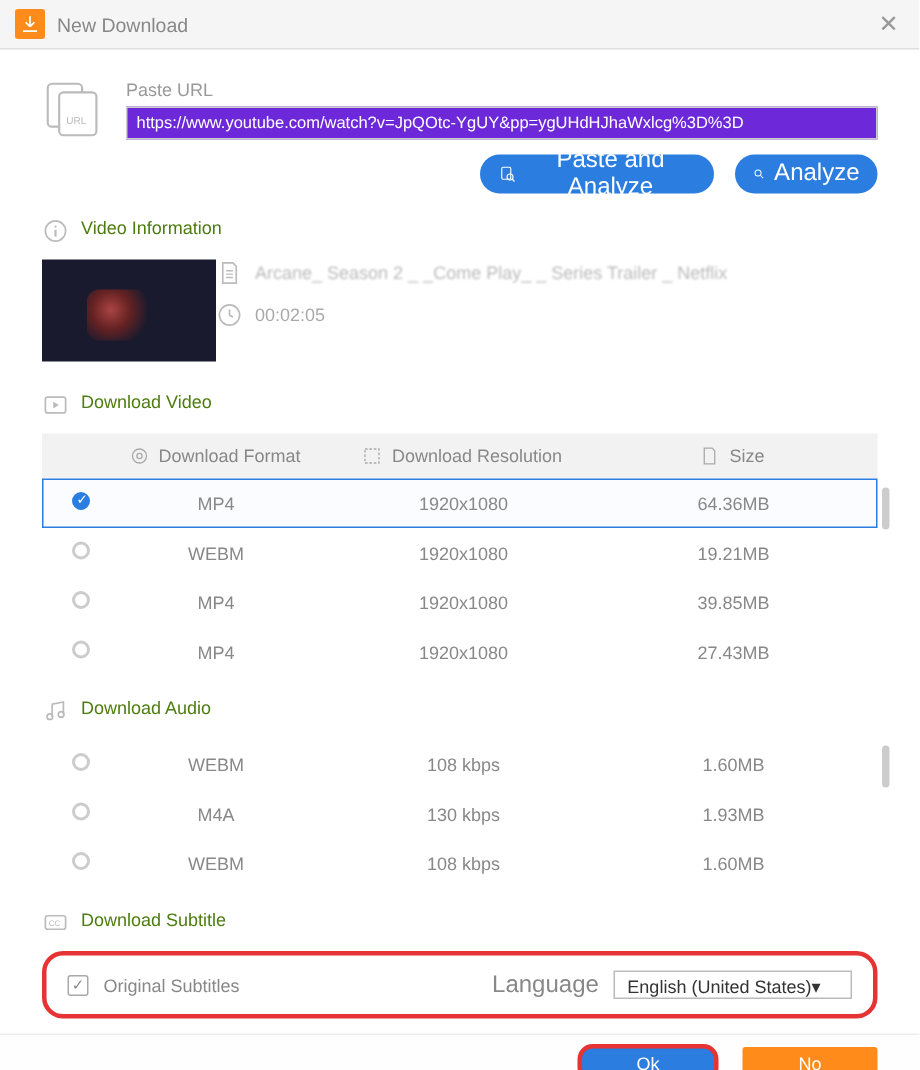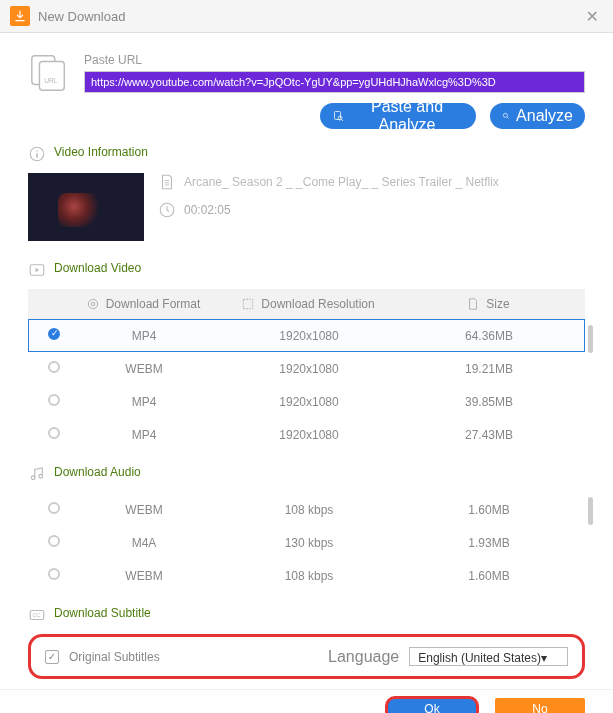--- a/index.html
+++ b/index.html
@@ -16,21 +16,21 @@
 .url-col { flex: 1; }
 .url-label { color: #999; font-size: 12px; margin-bottom: 4px; }
 .url-input { width: 100%; border: 1px solid #ccc; padding: 4px 6px; font-size: 11px; color: #fff; background: #6d28d9; height: 22px; }
 .btn-row { display: flex; gap: 14px; justify-content: flex-end; margin-top: 10px; margin-bottom: 16px; }
 .btn { display: inline-flex; align-items: center; justify-content: center; gap: 6px; background: #2b7de0; color: #fff; border: none; border-radius: 13px; padding: 6px 12px; font-size: 16px; cursor: pointer; height: 26px; }
 .btn.paste { width: 156px; }
 .btn.analyze { width: 95px; }
 .btn svg { width: 14px; height: 14px; }
 .section-hd { display: flex; align-items: flex-start; gap: 8px; color: #4d7c0f; font-size: 12px; margin-bottom: 10px; }
 .section-hd svg { width: 18px; height: 18px; }
-.video-info-row { display: flex; gap: 14px; margin-bottom: 20px; }
+.video-info-row { display: flex; margin-bottom: 20px; }
 .thumb { width: 116px; height: 68px; background: #1a1a2e; position: relative; overflow: hidden; }
 .thumb::after { content: ""; position: absolute; left: 30px; top: 20px; width: 40px; height: 34px; background: radial-gradient(circle at 40% 40%, #a44 0%, #622 40%, #1a1a2e 80%); border-radius: 8px; }
 .meta-col { display: flex; flex-direction: column; gap: 10px; }
 .meta-line { display: flex; align-items: center; gap: 8px; }
 .meta-line svg { width: 18px; height: 18px; flex-shrink: 0; }
 .meta-text { color: #aaa; font-size: 12px; }
 .meta-text.blurred { filter: blur(0.6px); color: #bbb; }
 .table-wrap { position: relative; margin-bottom: 14px; }
 .table-header { display: flex; align-items: center; background: #f2f2f2; padding: 8px 0; font-size: 12px; color: #888; }
 .table-header .col { display: flex; align-items: center; gap: 6px; justify-content: center; }

